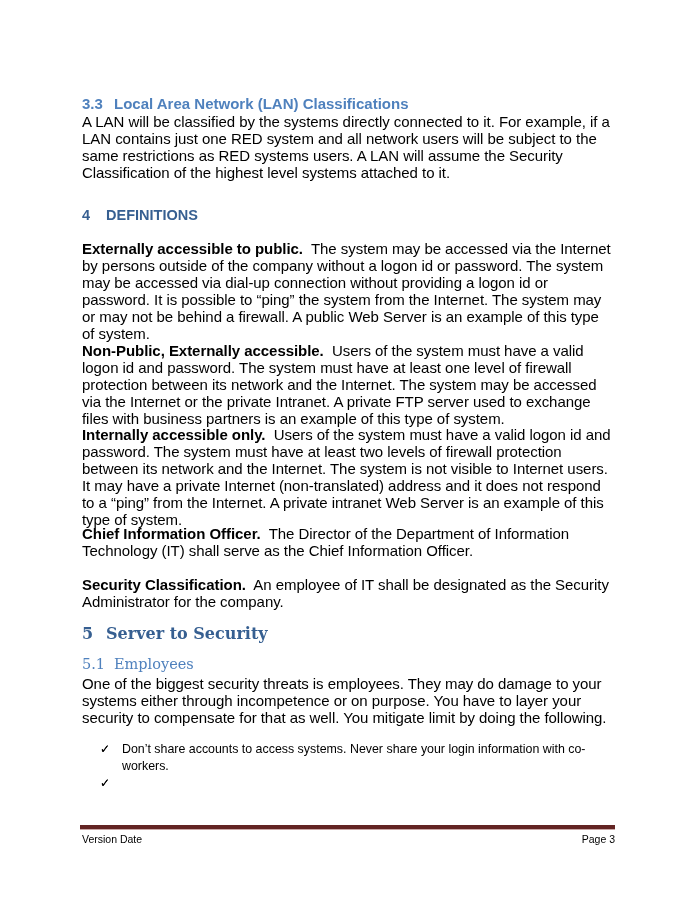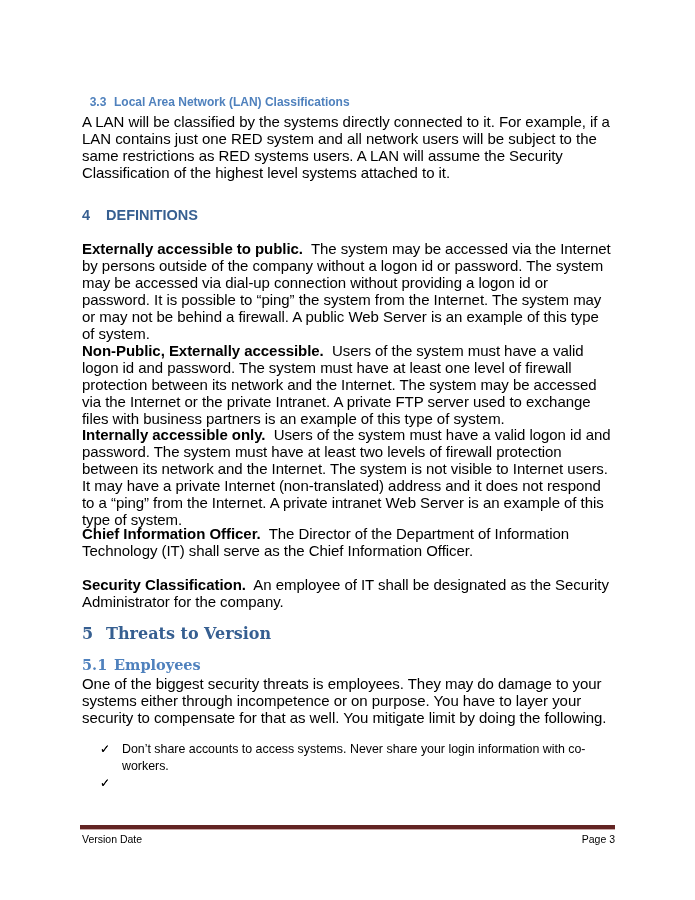--- a/index.html
+++ b/index.html
@@ -1,25 +1,25 @@
 <!DOCTYPE html>
 <html><head>
 <meta charset="utf-8">
 <style>
   html, body { margin: 0; padding: 0; background: #ffffff; }
   body { width: 695px; height: 900px; position: relative; overflow: hidden;
          font-family: "Liberation Sans", "DejaVu Sans", sans-serif; color: #000; }
   .page { position: absolute; left: 82px; top: 0; width: 533px; }
   .p { font-size: 15px; line-height: 17px; margin: 0; letter-spacing: -0.05px; }
   .p b { font-weight: bold; }
-  .h2 { position: absolute; font-size: 12px; font-weight: bold; color: #4F81BD; margin: 0; text-align: center; }
+  .h2 { position: absolute; font-size: 15px; font-weight: bold; color: #4F81BD; margin: 0; }
   .h1 { position: absolute; font-size: 14.5px; font-weight: bold; color: #365F91; margin: 0; }
   .h1s { position: absolute; font-size: 16px; font-weight: bold; color: #365F91; margin: 0;
          font-family: "DejaVu Serif", "Liberation Serif", serif; }
-  .h2s { position: absolute; font-size: 14.5px; font-weight: bold; color: #4F81BD; margin: 0;
+  .h2s { position: absolute; font-size: 14.5px; font-weight: normal; color: #4F81BD; margin: 0;
          font-family: "DejaVu Serif", "Liberation Serif", serif; }
   .num { display: inline-block; width: 32px; }
   .num1 { display: inline-block; width: 24px; }
   .block { position: absolute; left: 0; width: 533px; }
   .list { position: absolute; left: 18px; width: 515px; list-style: none; margin: 0; padding: 0; }
   .list li { position: relative; padding-left: 22px; font-size: 12.4px; line-height: 17px; }
   .check { position: absolute; left: 0; top: 0; font-size: 12px; }
   .footer-rule-dark { position: absolute; left: 80px; top: 825px; width: 535px; height: 4px; background: #632423; }
   .footer-rule-light { position: absolute; left: 80px; top: 829px; width: 535px; height: 1px; background: #c9a7a6; }
   .footer { position: absolute; left: 82px; top: 833px; width: 533px; font-size: 10.5px; }
@@ -52,21 +52,21 @@
     <p class="p"><b>Internally accessible only.</b>&nbsp; <span>Users of the system must have a valid logon id and password. The system must have at least two levels of firewall protection between its network and the Internet. The system is not visible to Internet users. It may have a private Internet (non-translated) address and it does not respond to a “ping” from the Internet. A private intranet Web Server is an example of this type of system.</span></p>
   </div>
   <div class="block" style="top:525px;">
     <p class="p"><b>Chief Information Officer.</b>&nbsp; <span>The Director of the Department of Information Technology (IT) shall serve as the Chief Information Officer.</span></p>
   </div>
   <div class="block" style="top:576px;">
     <p class="p"><b>Security Classification.</b>&nbsp; <span>An employee of IT shall be designated as the Security Administrator for the company.</span></p>
   </div>
 
   <h1 class="h1s" style="top:624px;">
-    <span class="num1">5</span><span>Threats to Version</span>
+    <span class="num1">5</span><span>Server to Security</span>
   </h1>
 
   <h2 class="h2s" style="top:656px;">
     <span class="num">5.1</span><span>Employees</span>
   </h2>
   <div class="block" style="top:675px;">
     <p class="p">One of the biggest security threats is employees.  They may do damage to your systems either through incompetence or on purpose.  You have to layer your security to compensate for that as well.  You mitigate limit by doing the following.</p>
   </div>
 
   <ul class="list" style="top:741px;">

